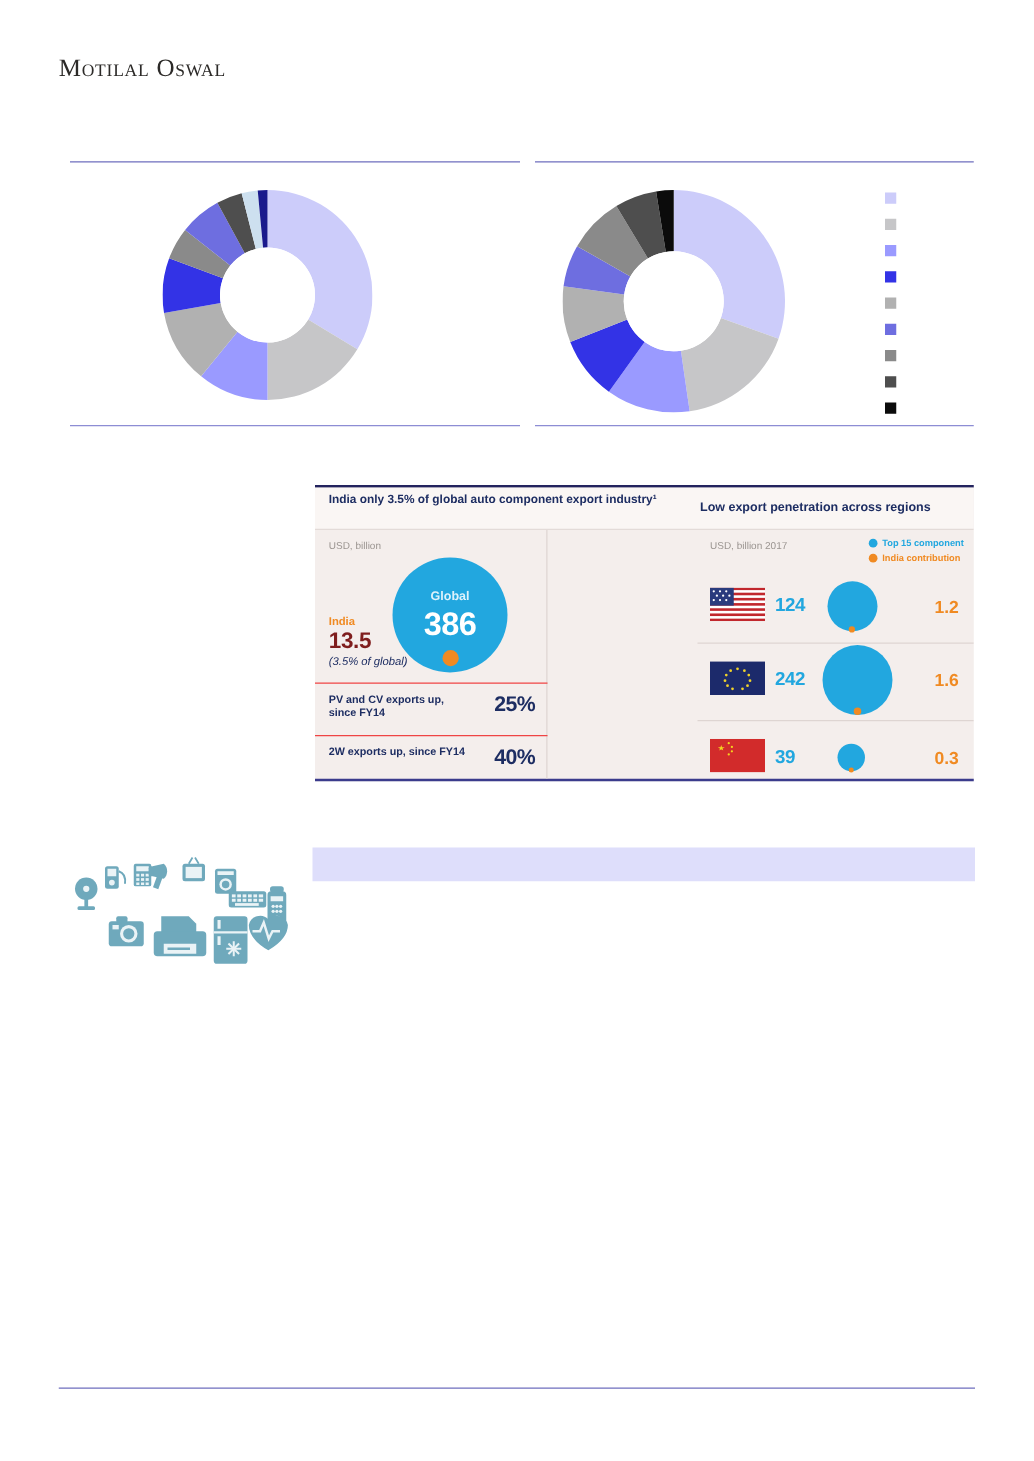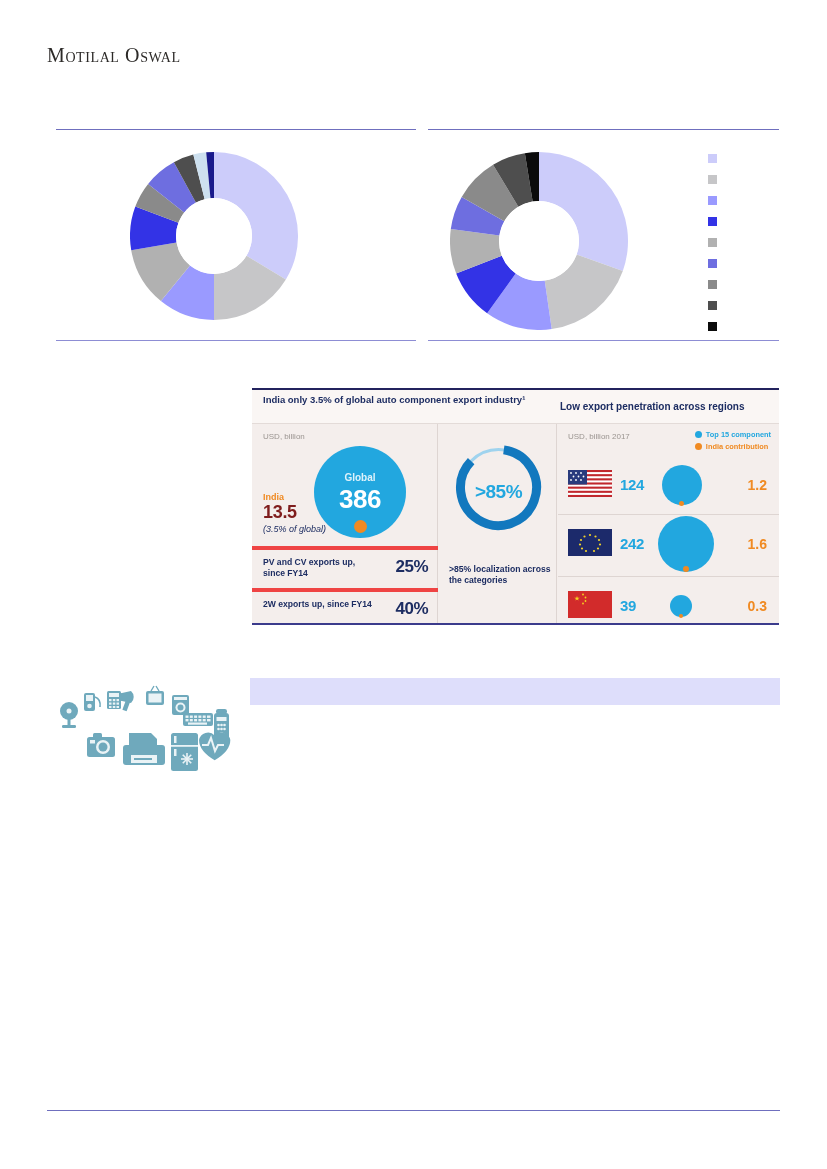--- a/index.html
+++ b/index.html
@@ -213,21 +213,21 @@
     font-style: italic;
     color: #1d2d62;
     white-space: nowrap;
   }
 
   .stat-row {
     position: absolute;
     left: 0;
     width: 186px;
     height: 35px;
-    border-top: 4px solid #ef4444;
+    border-top: 1px solid #ef4444;
     box-sizing: border-box;
   }
   .stat-row.r1 { top: 122px; }
   .stat-row.r2 { top: 164px; }
   .stat-text {
     position: absolute;
     left: 11px; top: 7px;
     width: 110px;
     font-size: 8.6px;
     font-weight: bold;
@@ -495,30 +495,20 @@
       <div class="stat-row r1">
         <div class="stat-text">PV and CV exports up, since FY14</div>
         <div class="stat-value">25%</div>
       </div>
       <div class="stat-row r2">
         <div class="stat-text">2W exports up, since FY14</div>
         <div class="stat-value">40%</div>
       </div>
     </div>
 
-    <div class="col-mid">
-      <div class="gauge-wrap">
-        <svg width="95" height="95" viewBox="0 0 95 95">
-          <circle cx="47.5" cy="47.5" r="38" fill="none" stroke="#9fd3ee" stroke-width="3"></circle>
-          <path id="gauge-arc" fill="none" stroke="#1278be" stroke-width="9" stroke-linecap="butt" d="M 52.788577836482496 9.86981338782033 A 38 38 0 1 1 20.16508758713126 21.1029819225581"></path>
-        </svg>
-      </div>
-      <div class="gauge-text">&gt;85%</div>
-      <div class="gauge-caption">&gt;85% localization across the categories</div>
-    </div>
 
     <div class="col-right">
       <div class="axis-caption" style="left:10px; top:8px;">USD, billion 2017</div>
 
       <div class="rlegend">
         <div class="rlegend-item">
           <span class="rlegend-dot" style="background:#22a7df"></span>
           <span class="rlegend-text blue">Top 15 component</span>
         </div>
         <div class="rlegend-item">

